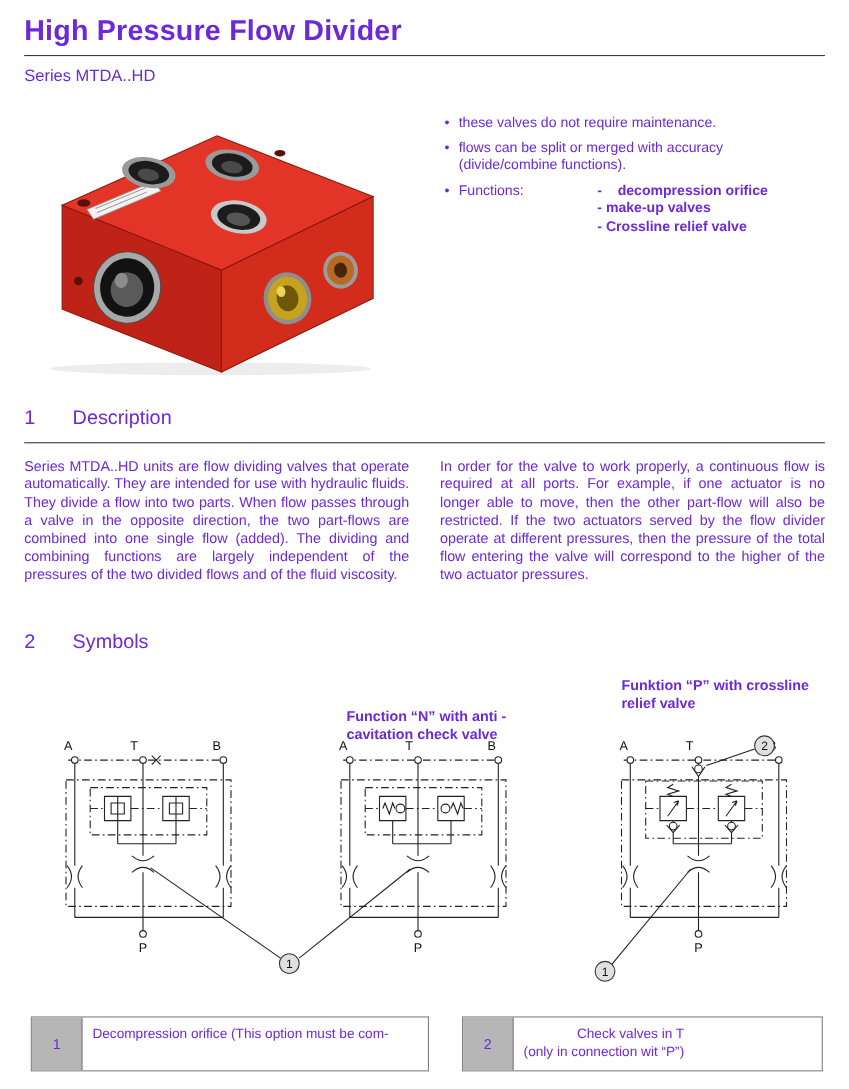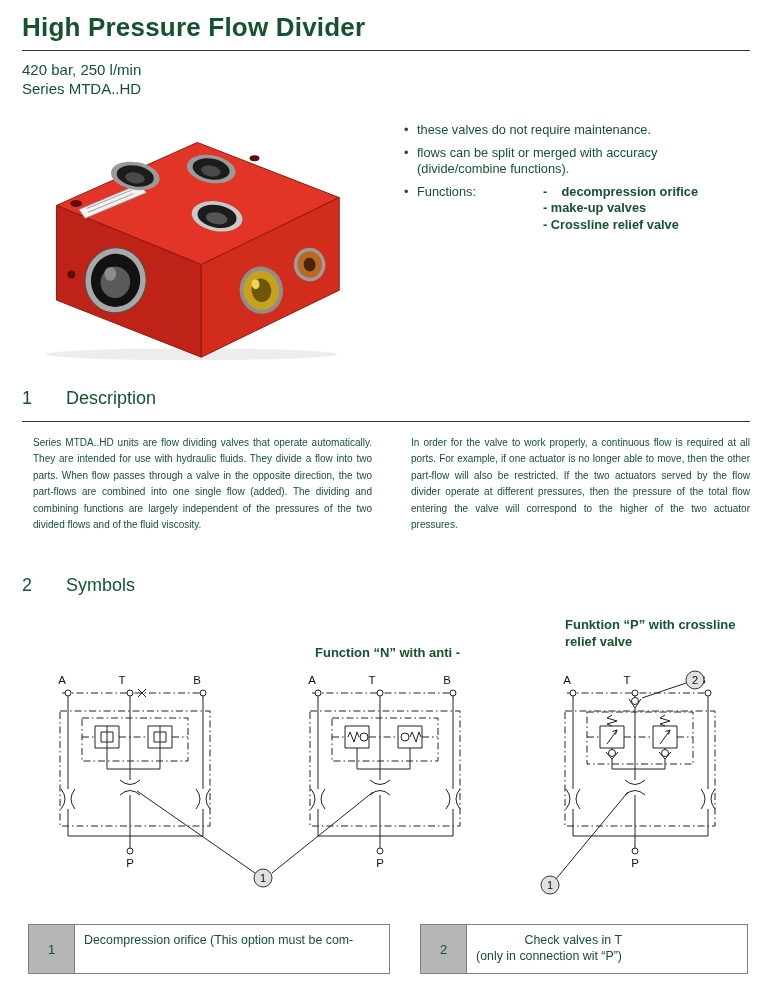--- a/index.html
+++ b/index.html
@@ -1,19 +1,19 @@
 <!DOCTYPE html>
 <html><head>
 <meta charset="utf-8">
 <style>
   * { box-sizing: border-box; }
   html,body { margin:0; padding:0; background:#ffffff; }
   .page {
     position:relative; width:772px; height:990px; overflow:hidden;
-    background:#fff; color:#14532d;
+    background:#fff; color:#6d28d9;
     font-family:"Liberation Sans", sans-serif;
   }
   
   .title { font-size:26px; font-weight:600; margin:12px 22px 0; letter-spacing:.2px; }
   .rule-title { border:none; border-top:1.5px solid #3a3a3a; margin:7px 22px 0; }
   .subs { margin:9px 22px 0; font-size:15px; line-height:19px; }
 
   
   .hero { display:flex; margin:16px 22px 0; }
   .product { width:330px; height:248px; flex:none; }
@@ -23,21 +23,21 @@
   .functions { display:flex; }
   .fn-label { width:92px; flex:none; }
   .fn-items { margin-left:34px; }
   .fn-items div { white-space:pre;font-weight:bold; }
 
   
   .sect { display:flex; margin:26px 22px 0; font-size:18px; }
   .sect .num { width:44px; flex:none; }
   .rule-sect { border:none; border-top:1px solid #3a3a3a; margin:12px 22px 0; }
   .cols { display:flex; gap:28px; margin:13px 22px 0; }
-  .col { width:351px; font-size:10px; line-height:16.4px; text-align:justify;margin-left:11px; }
+  .col { width:351px; font-size:13px; line-height:16.4px; text-align:justify; }
   .sect2 { margin-top:42px; }
 
   
   .symbols { position:relative; height:302px; margin:12px 0 0; }
   .dtitle { position:absolute; top:8px; width:210px; font-weight:bold; font-size:13px; line-height:17px; }
   #dt1 { left:65px; } #dt2 { left:315px;margin-top:28px; } #dt3 { left:565px; }
   .symbols svg.sch { position:absolute; left:0; top:60px; }
 
   .sch line, .sch path, .sch rect, .sch circle, .sch polyline {
     stroke:#222; fill:none; stroke-width:1; vector-effect:non-scaling-stroke;
@@ -57,21 +57,20 @@
   #note2 { left:420px; top:924px; width:328px; height:50px; }
 </style>
 </head>
 <body>
 
 <div class="page">
 
   <div class="title">High Pressure Flow Divider</div>
   <hr class="rule-title">
   <div class="subs">
-    <div>420 bar, 250 l/min</div>
     <div>Series MTDA..HD</div>
   </div>
 
   <div class="hero">
     <svg class="product" viewBox="0 0 335 250">
       <ellipse cx="172" cy="243" rx="148" ry="6" fill="rgba(0,0,0,0.07)"></ellipse>
 
       <polygon points="35,92 178,28 322,84 182,152" fill="#e33527" stroke="#8f170e" stroke-width="1"></polygon>
       <polygon points="35,92 182,152 182,246 35,188" fill="#bf2317" stroke="#8f170e" stroke-width="1"></polygon>
       <polygon points="182,152 322,84 322,178 182,246" fill="#d22c1d" stroke="#8f170e" stroke-width="1"></polygon>
@@ -151,20 +150,21 @@
   </div>
 
   <div class="sect sect2">
     <span class="num">2</span>
     <span>Symbols</span>
   </div>
 
   <div class="symbols">
     <div class="dtitle" id="dt2">
       <div>Function “N” with anti -</div>
+      <div>cavitation check valve</div>
     </div>
     <div class="dtitle" id="dt3">
       <div>Funktion “P” with crossline</div>
       <div>relief valve</div>
     </div>
 
     <svg class="sch" width="772" height="240" viewBox="0 0 772 240">
 
       <g>
         <path class="chain" d="M62,25 H207"></path>

